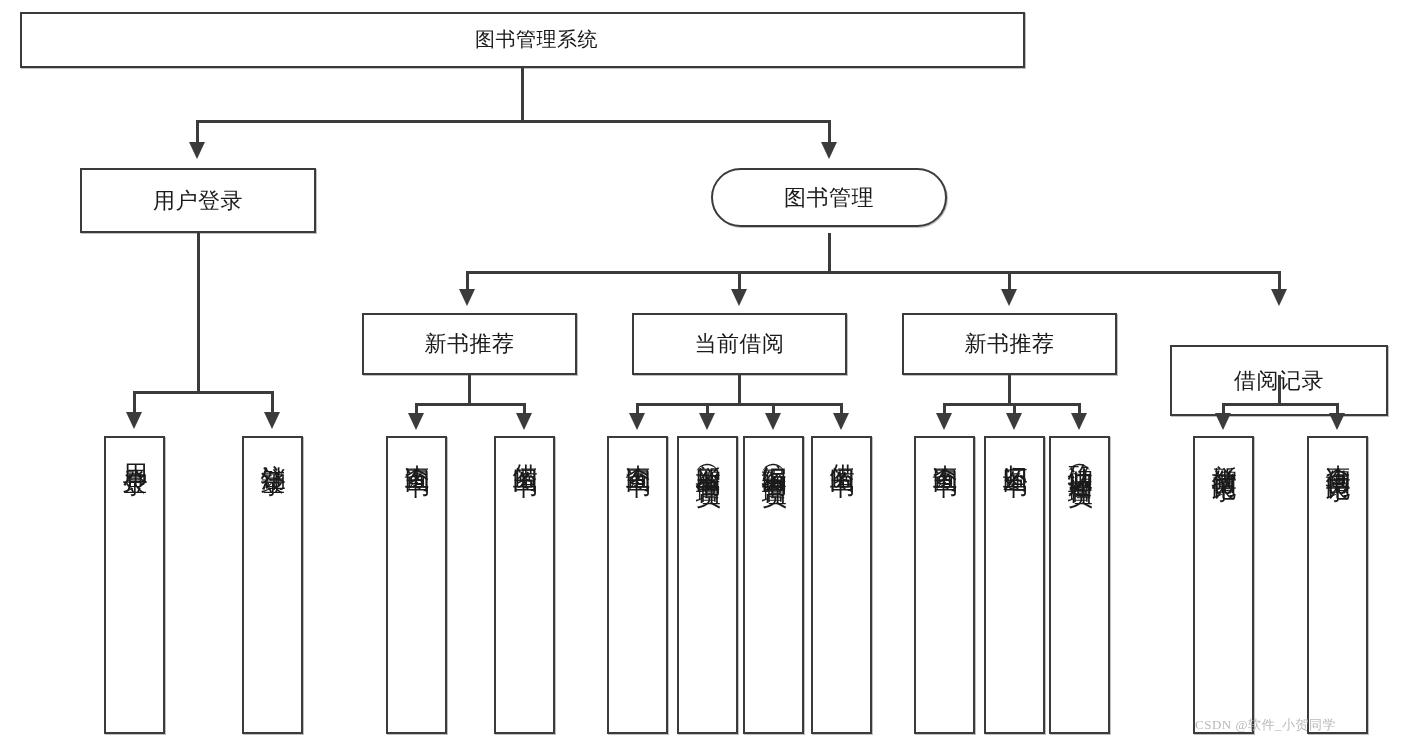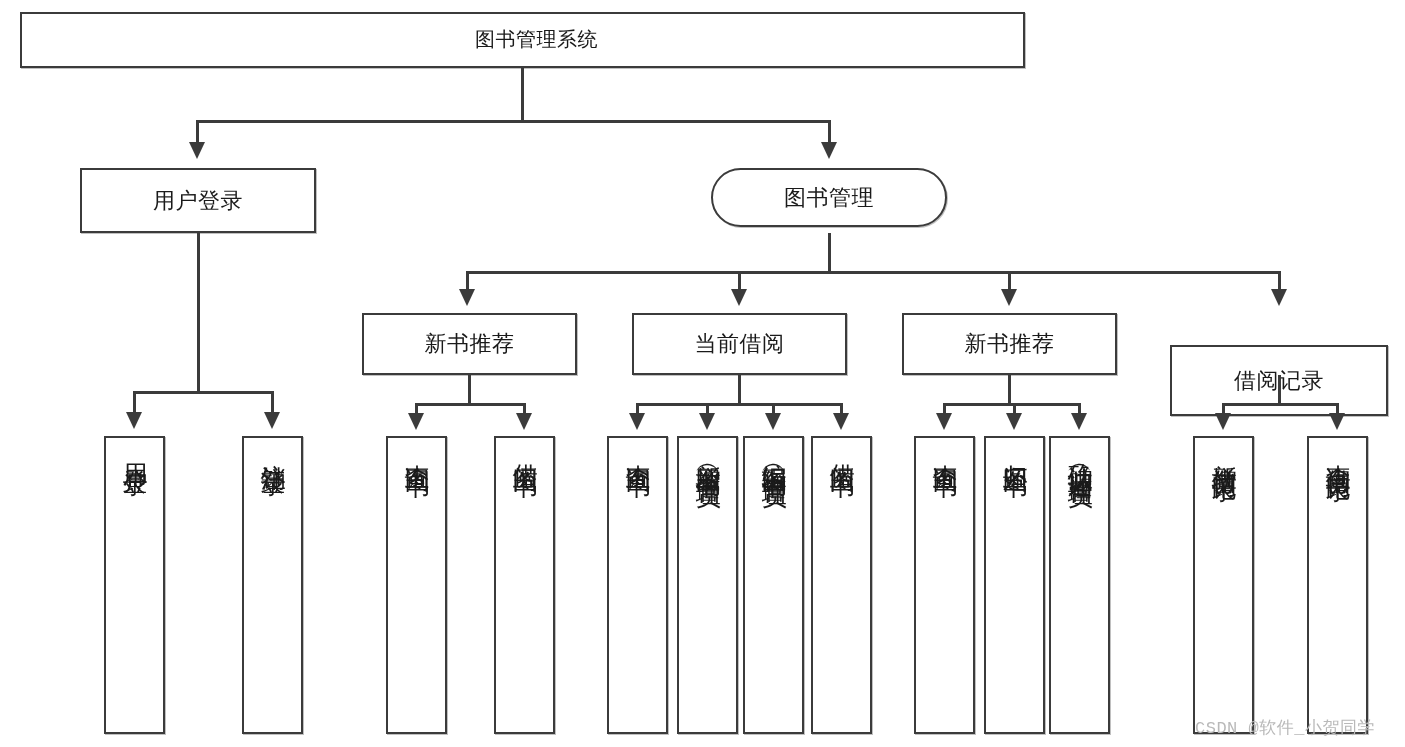--- a/index.html
+++ b/index.html
@@ -66,24 +66,24 @@
     position: absolute;
     width: 0;
     height: 0;
     border-left: 8px solid transparent;
     border-right: 8px solid transparent;
     border-top: 17px solid #3b3b3b;
   }
   .watermark {
     position: absolute;
     color: #b9b9b9;
-    font-size: 17px;
+    font-size: 13px;
     white-space: nowrap;
     letter-spacing: 0.5px;
-    font-family: Liberation Mono, monospace;
+    font-family: Liberation Serif, serif;
   }
 </style>
 </head>
 <body>
 
 <div id="canvas">
 
   <div class="node h root" style="left:20px; top:12px; width:1005px; height:56px;">
     <span class="label">图书管理系统</span>
   </div>

